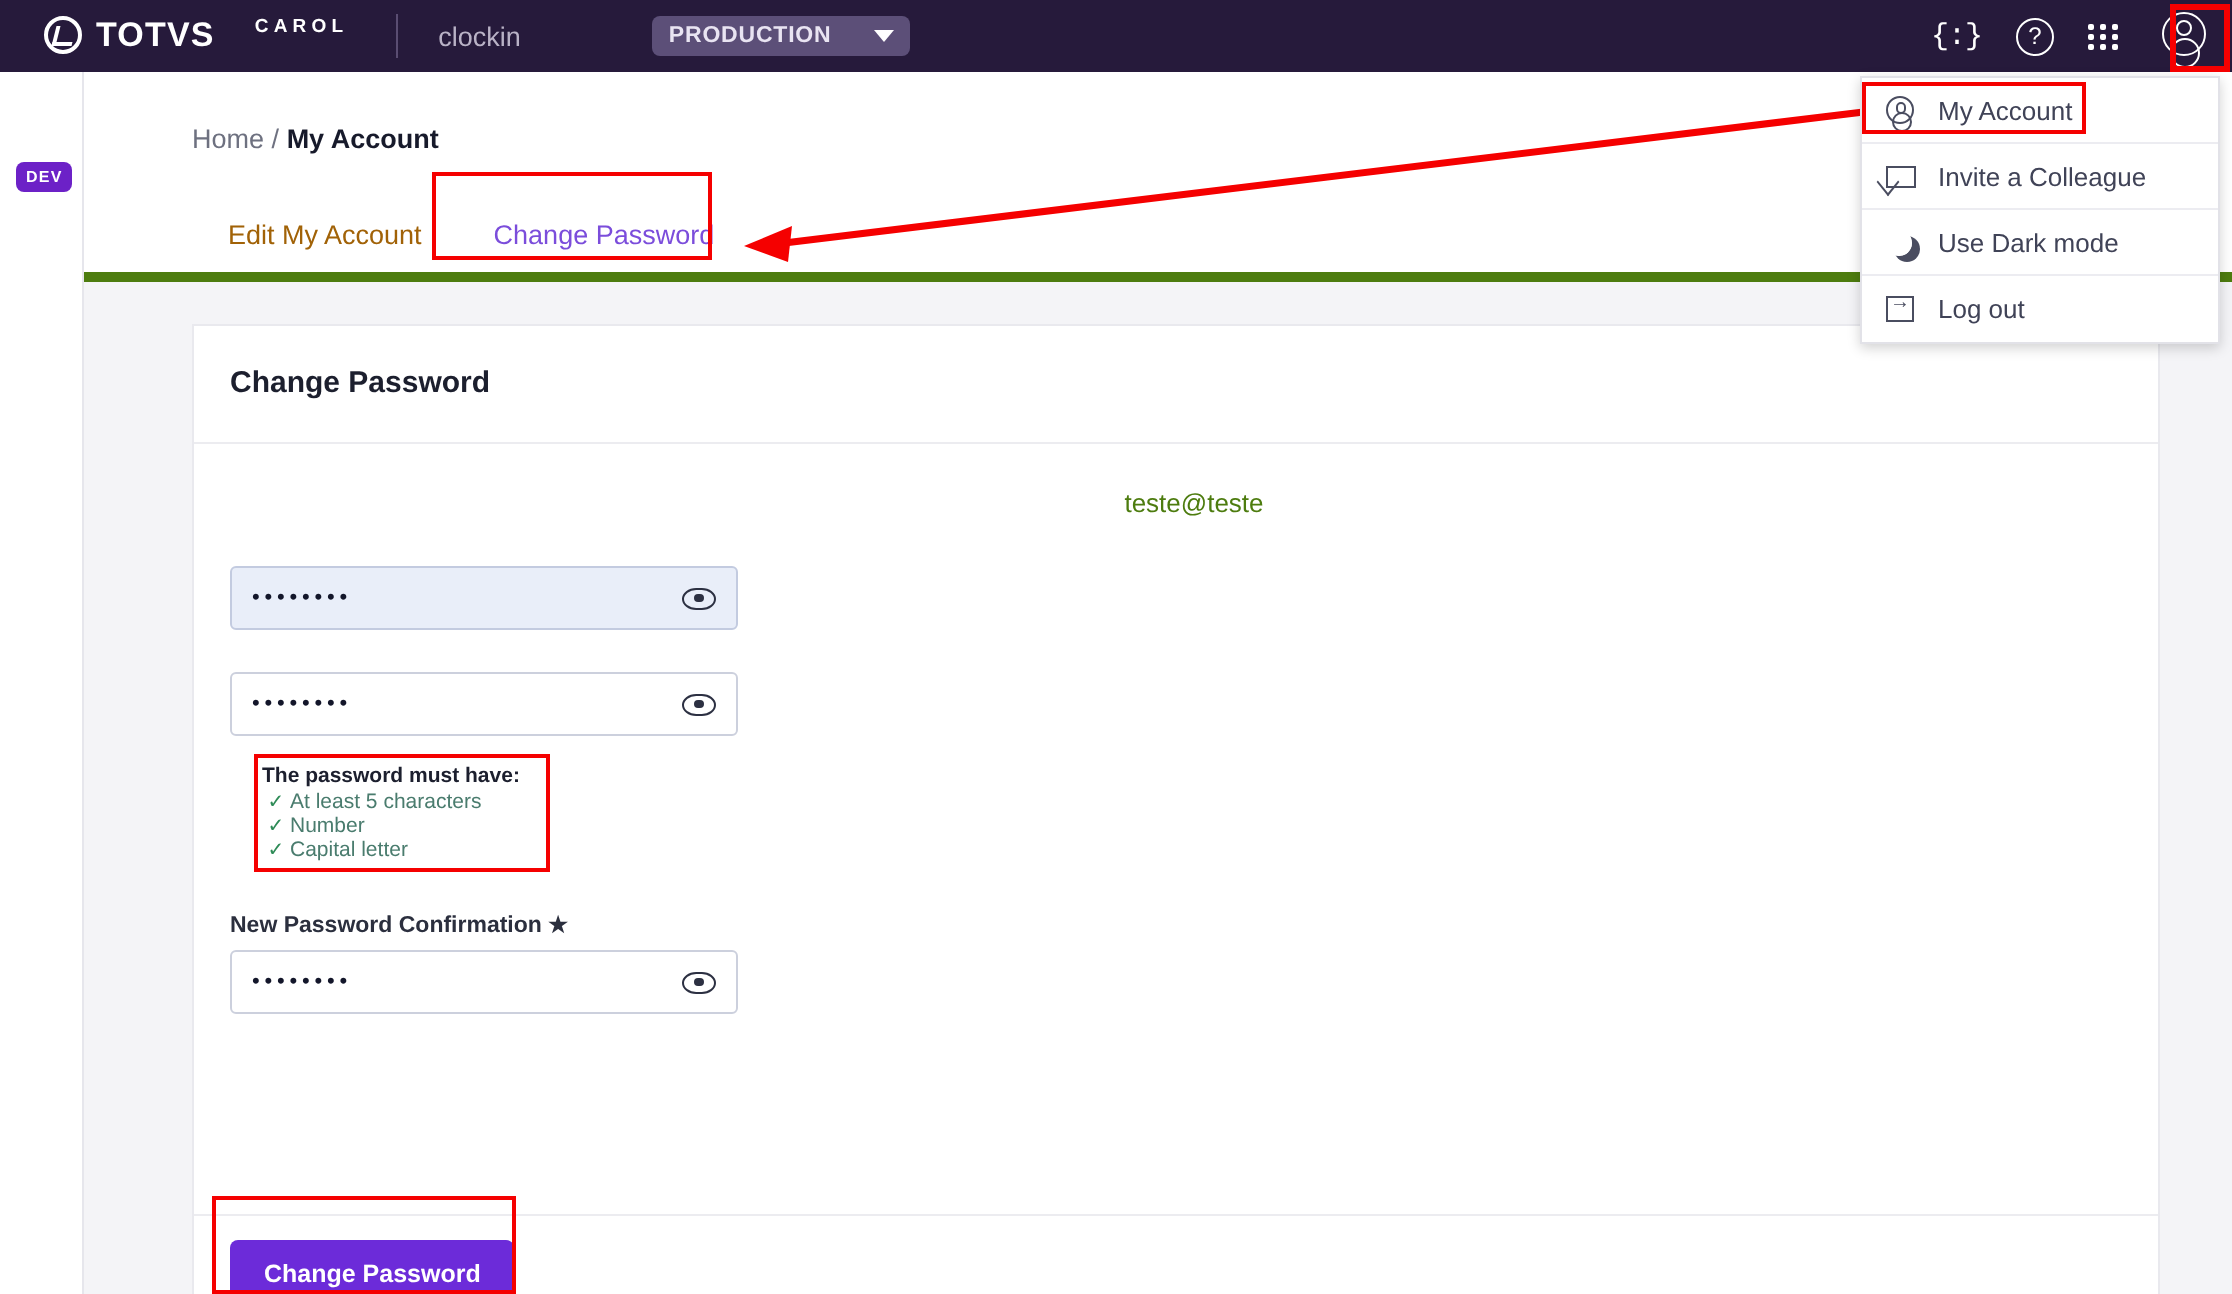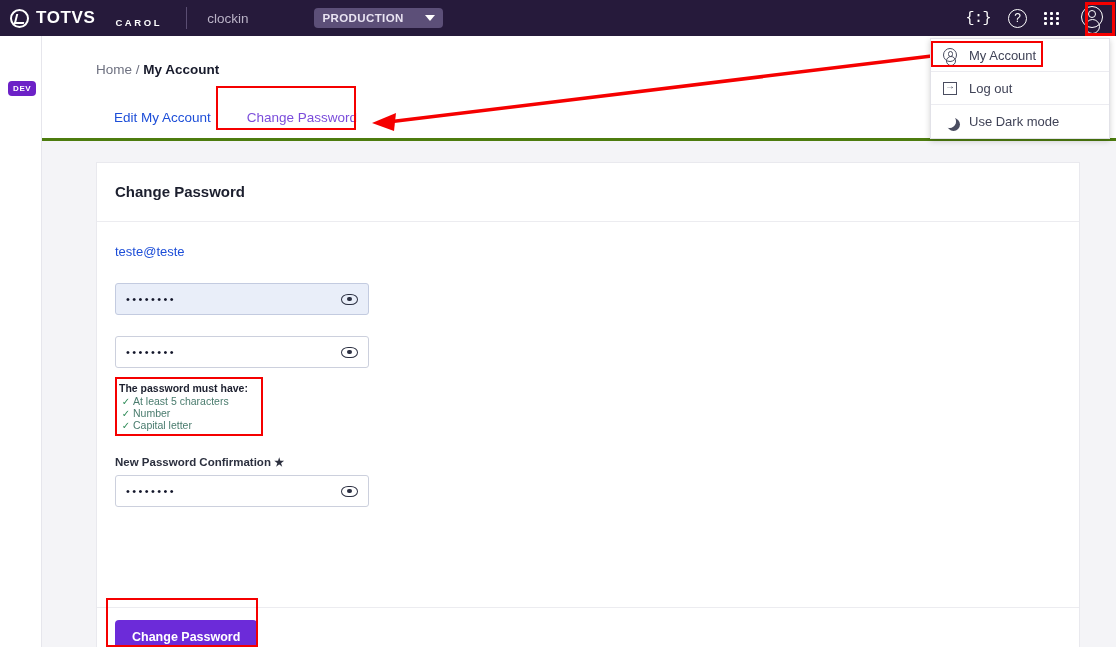--- a/index.html
+++ b/index.html
@@ -11,21 +11,21 @@
     background: #ffffff;
   }
 
   
   .topbar {
     position: absolute; top: 0; left: 0;
     width: 1116px; height: 36px;
     background: #261A3B;
     display: flex; align-items: center;
   }
-  .logo-wrap { display: flex; align-items: flex-end; padding-left: 10px; }
+  .logo-wrap { display: flex; align-items: flex-start; padding-left: 22px; }
   .logo-mark {
     width: 19px; height: 19px; border-radius: 50%;
     border: 2.4px solid #ffffff;
     position: relative; margin-right: 7px;
   }
   .logo-mark::after {
     content: ""; position: absolute;
     left: 3px; top: 3px; width: 8px; height: 8px;
     border-left: 2.4px solid #fff; border-bottom: 2.4px solid #fff;
     transform: skewX(-14deg);
@@ -150,30 +150,30 @@
     padding: 3px 5px; border-radius: 4px;
   }
 
   
   .content {
     position: absolute; left: 42px; top: 36px;
     width: 1074px; height: 611px; background: #f4f4f7;
   }
   .head-area {
     background: #ffffff; height: 105px; position: relative;
-    border-bottom: 3px solid #4d7c0f;
+    border-bottom: 5px solid #4d7c0f;
   }
   .breadcrumb {
     position: absolute; left: 54px; top: 26px;
     font-size: 13.5px; color: #6e7180;
   }
   .breadcrumb b { color: #171a2b; font-weight: bold; }
   .tabs { position: absolute; left: 54px; top: 60px; display: flex; }
   .tab {
-    font-size: 13.5px; color: #1d4ed8; padding: 14px 18px;
+    font-size: 13.5px; color: #a16207; padding: 14px 18px;
   }
   .tab.active { color: #7b4ddb; }
   .tab-hl {
     position: absolute; left: 174px; top: 50px;
     width: 140px; height: 44px;
     border: 2.5px solid #f50000; z-index: 20;
   }
 
   .card {
     position: absolute; left: 54px; top: 126px;
@@ -183,39 +183,39 @@
   .card-title {
     font-size: 15px; font-weight: bold; color: #1c1f2e;
     padding: 20px 0 0 18px;
   }
   .card-sep { margin-top: 21px; height: 1px; background: #ececf0; }
   .card-body { padding: 22px 0 0 18px; }
   .field-label {
     font-size: 11.5px; font-weight: bold; color: #2b2f3e; margin-bottom: 6px;
   }
   .star { color: #2b2f3e; font-size: 11px; }
-  .email-value { font-size: 13px; color: #1d4ed8; margin-bottom: 24px; }
+  .email-value { font-size: 13px; color: #4d7c0f; margin-bottom: 24px; text-align: center; }
   .input-row {
     width: 254px; height: 32px; border: 1px solid #ccd0dd; border-radius: 3px;
     display: flex; align-items: center; justify-content: space-between;
     padding: 0 10px; margin-bottom: 21px; background: #ffffff;
   }
   .input-row.filled { background: #e9eef9; border-color: #c3cbe0; }
   .dots { font-size: 11px; color: #13162a; letter-spacing: 2.4px; }
   .eye {
     width: 17px; height: 11px; border: 1.4px solid #2c3042;
     border-radius: 50% 50% 50% 50% / 60% 60% 60% 60%;
     position: relative;
   }
   .eye::after {
     content:""; position:absolute; left:5.2px; top:2.4px;
     width:4.4px; height:4.4px; border-radius:50%; background:#2c3042;
   }
   .rules {
-    width: 148px; margin: -12px 0 20px 0; padding: 3px 4px 3px 2px;
+    width: 148px; margin: -12px 0 20px 12px; padding: 3px 4px 3px 2px;
     border: 2.5px solid #f50000;
   }
   .rules-title { font-size: 10.5px; font-weight: bold; color: #1c1f2e; margin-bottom: 1px; }
   .rule { font-size: 10.5px; color: #4a7c6e; display: flex; align-items: center; }
   .rule .chk { color: #2e8b57; font-size: 10px; width: 14px; text-align: center; }
   .card-footer-sep {
     position: absolute; left: 0; bottom: 53px; width: 100%; height: 1px; background: #ececf0;
   }
   .btn-primary {
     position: absolute; left: 18px; bottom: 7px;
@@ -275,29 +275,35 @@
 
 <div class="dropdown">
   <div class="dd-item">
     <span class="dd-icon">
         <span class="dd-person"></span>
       </span>
     <span class="dd-label">My Account</span>
   </div>
   <div class="dd-item">
     <span class="dd-icon">
-        <span class="dd-logout"></span>
+        <span class="dd-env"></span>
       </span>
-    <span class="dd-label">Log out</span>
+    <span class="dd-label">Invite a Colleague</span>
   </div>
   <div class="dd-item">
     <span class="dd-icon">
         <span class="dd-moon"></span>
       </span>
     <span class="dd-label">Use Dark mode</span>
+  </div>
+  <div class="dd-item">
+    <span class="dd-icon">
+        <span class="dd-logout"></span>
+      </span>
+    <span class="dd-label">Log out</span>
   </div>
 </div>
 
 <div class="leftrail">
   <div class="dev-badge">DEV</div>
 </div>
 
 <div class="content">
 
   <div class="head-area">

